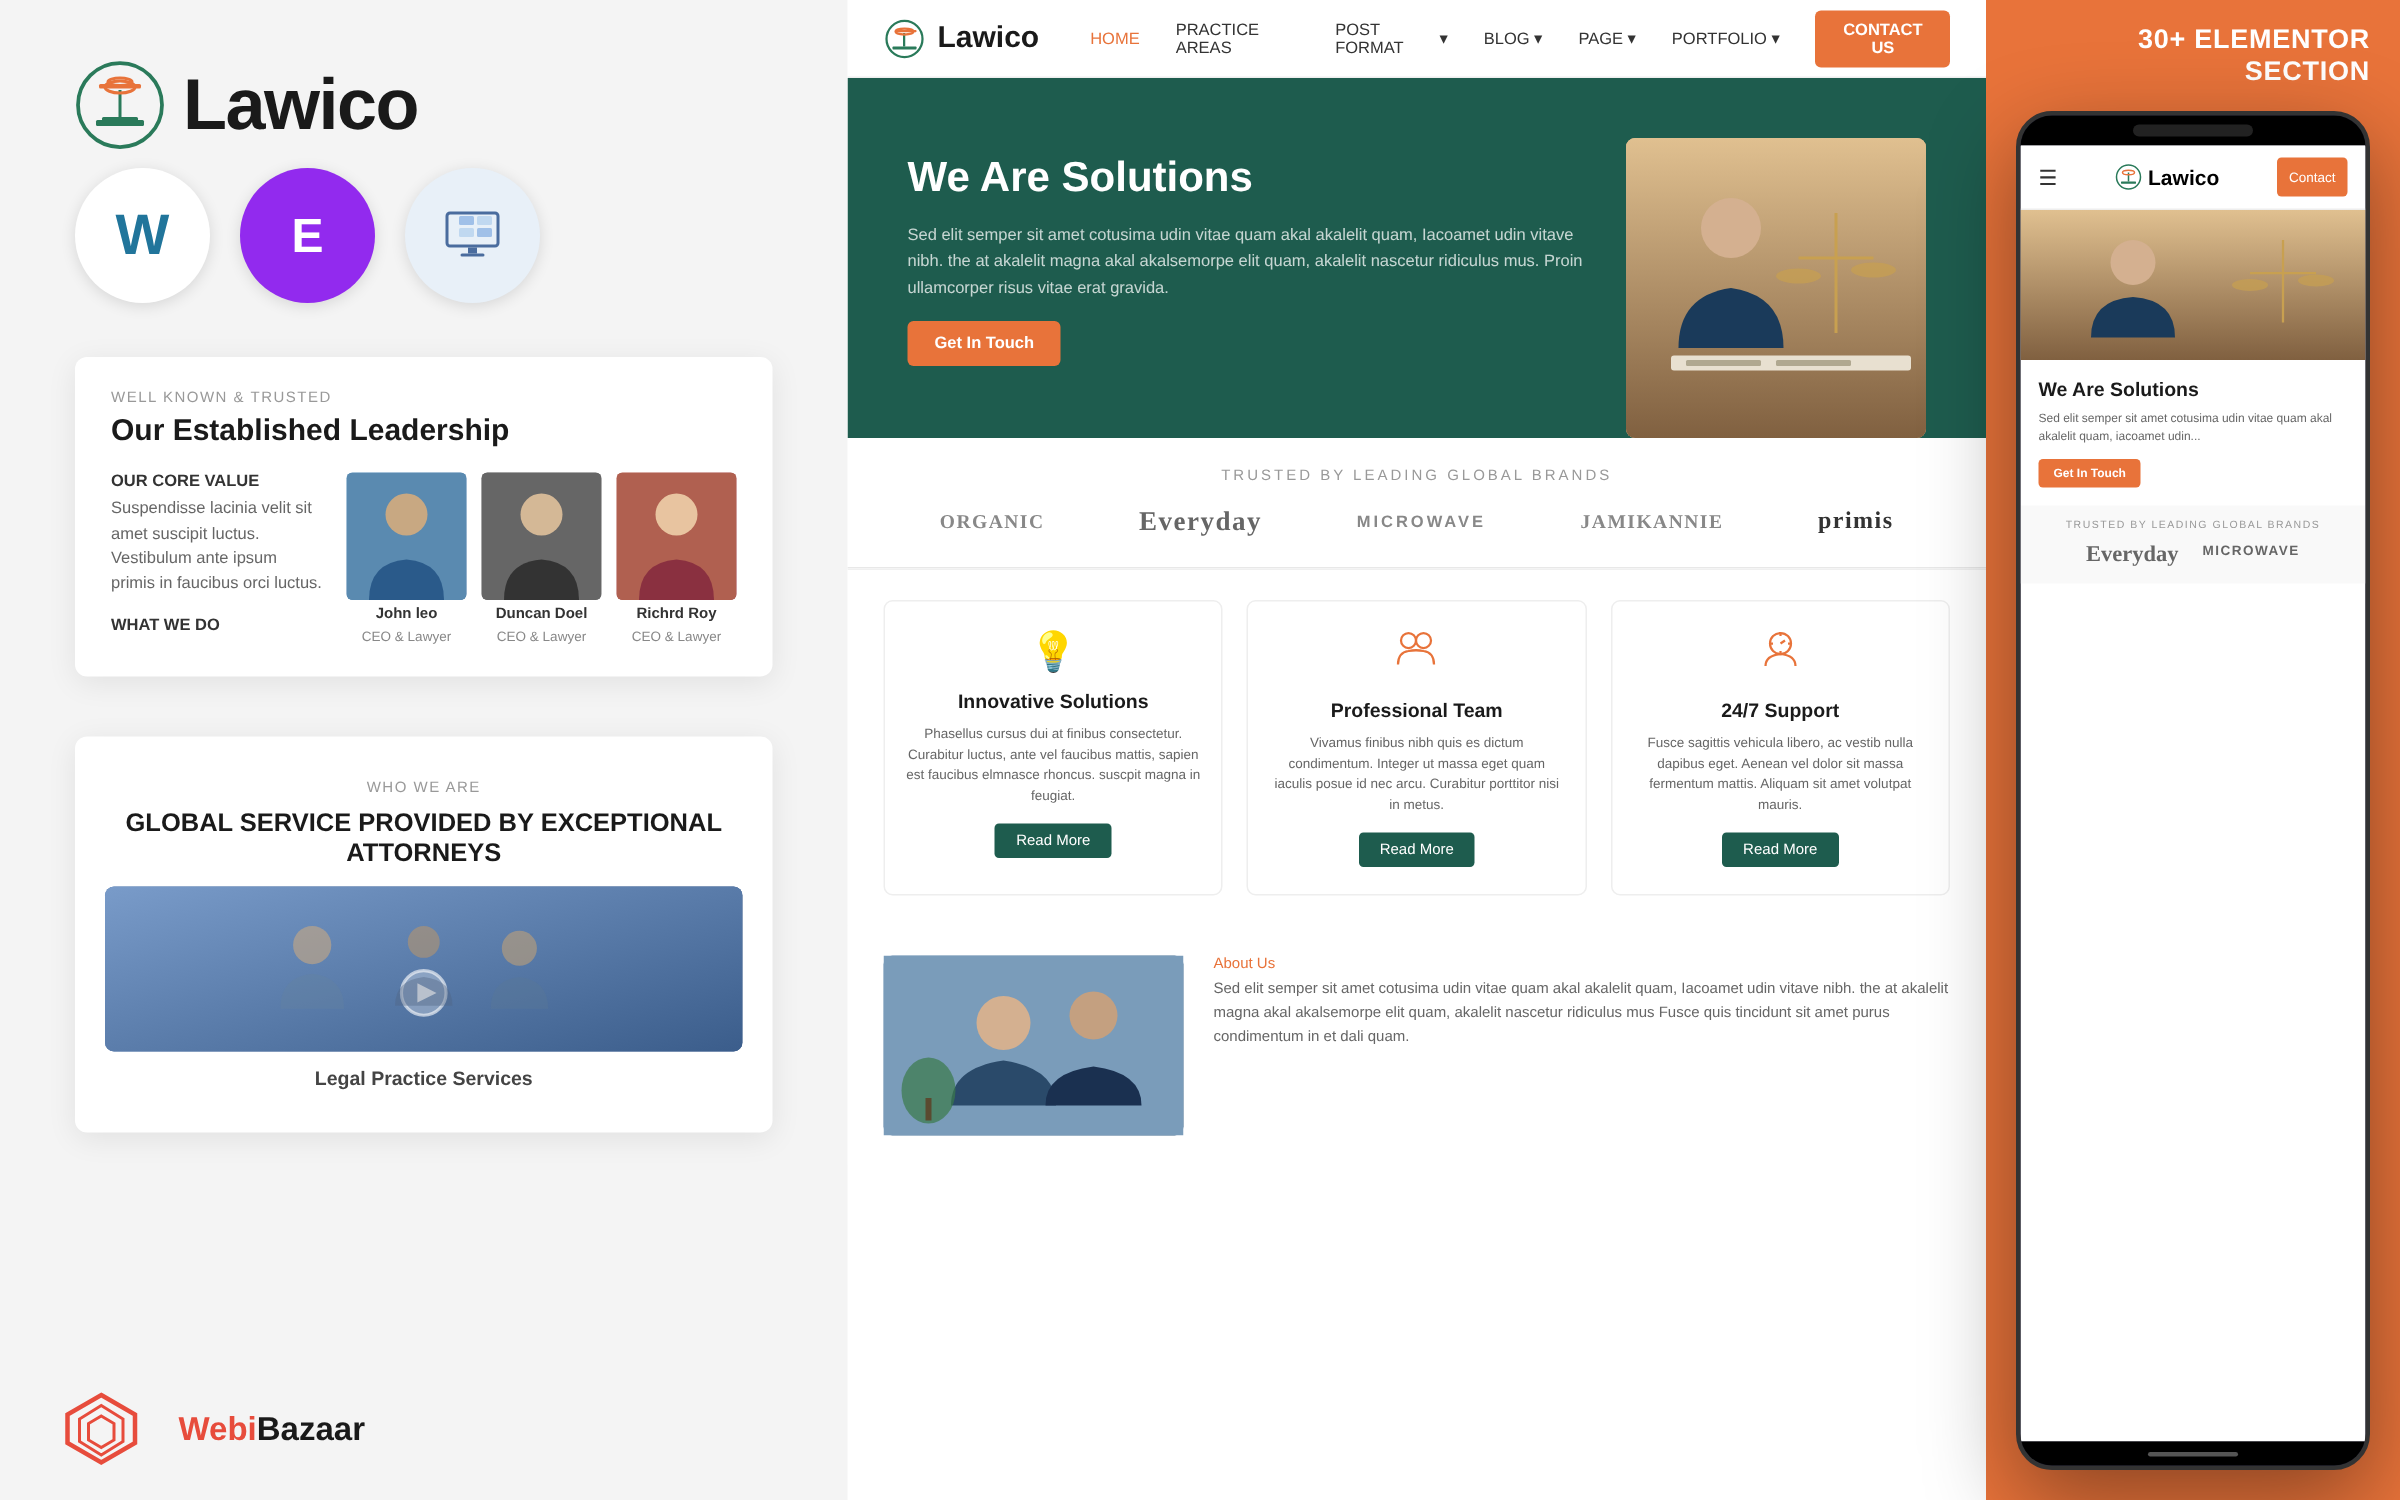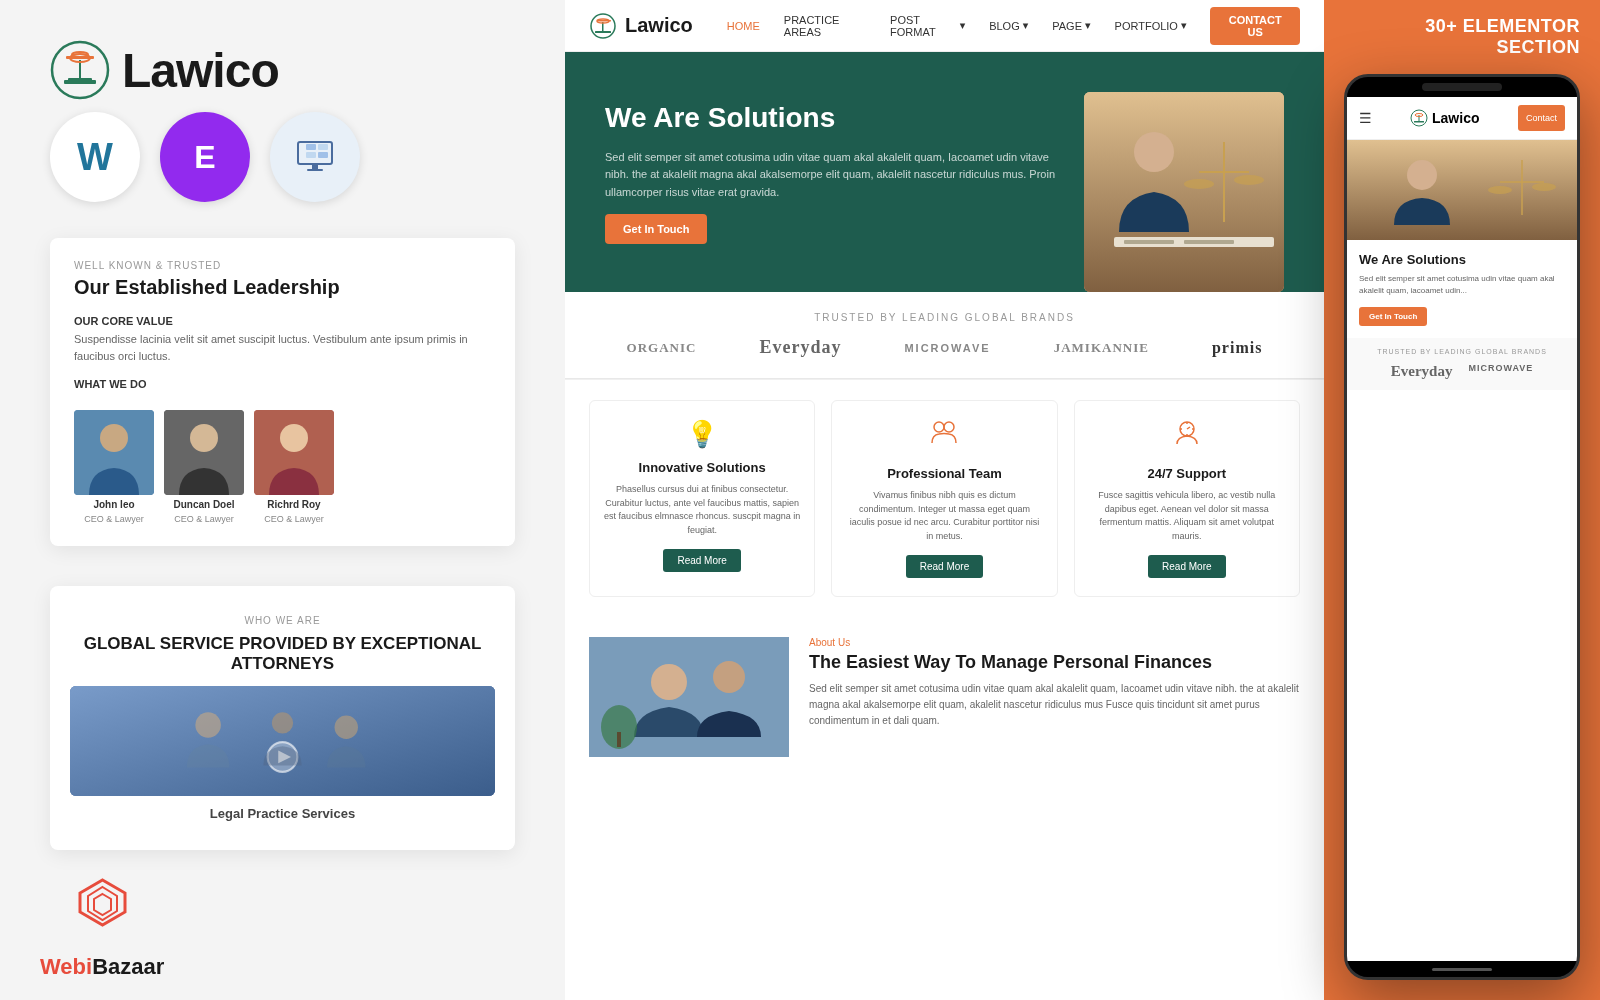--- a/index.html
+++ b/index.html
@@ -193,21 +193,20 @@
     }
 
     
     .webibazaar {
       position: absolute;
       bottom: 20px;
       left: 40px;
       display: flex;
       align-items: center;
       gap: 24px;
-      flex-direction: column;
     }
 
     .wb-icon {
       width: 55px;
       height: 55px;
     }
 
     
     .middle-panel {
       flex: 1;
@@ -661,21 +660,21 @@
         <rect x="22" y="33" width="6" height="4" fill="#4a6c9e"></rect>
         <rect x="17" y="37" width="16" height="2" rx="1" fill="#4a6c9e"></rect>
       </svg>
     </div>
   </div>
 
   <div class="leadership-card">
     <div class="card-label">WELL KNOWN &amp; TRUSTED</div>
     <div class="card-title">Our Established Leadership</div>
 
-    <div style="display:flex; gap:16px;flex-direction:column;">
+    <div style="display:flex; gap:16px;">
       <div style="flex:1;">
         <div class="core-value-label">OUR CORE VALUE</div>
         <div class="core-value-text">Suspendisse lacinia velit sit amet suscipit luctus. Vestibulum ante ipsum primis in faucibus orci luctus.</div>
         <div class="core-value-label">WHAT WE DO</div>
       </div>
       <div class="team-photos">
         <div class="team-member">
           <div class="team-photo team-photo-1">
             <svg width="80" height="85" viewBox="0 0 80 85">
               <rect width="80" height="85" fill="#5a8ab0"></rect>
@@ -878,21 +877,20 @@
         <path d="M45 100 Q45 75 80 70 Q115 75 115 100Z" fill="#2a4a6a"></path>
         <circle cx="140" cy="40" r="16" fill="#c4a080"></circle>
         <path d="M108 100 Q108 78 140 74 Q172 78 172 100Z" fill="#1a3050"></path>
 
         <ellipse cx="30" cy="90" rx="18" ry="22" fill="#3a7a4a" opacity="0.7"></ellipse>
         <rect x="28" y="95" width="4" height="15" fill="#5a4a30"></rect>
       </svg>
     </div>
     <div class="about-content">
       <div class="about-label">About Us</div>
-      <div class="about-title">The Easiest Way To Manage Personal Finances</div>
       <div class="about-desc">Sed elit semper sit amet cotusima udin vitae quam akal akalelit quam, Iacoamet udin vitave nibh. the at akalelit magna akal akalsemorpe elit quam, akalelit nascetur ridiculus mus Fusce quis tincidunt sit amet purus condimentum in et dali quam.</div>
     </div>
   </div>
 </div>
 
 <div class="right-panel">
   <div class="right-header">
     <div class="elementor-badge">30+ ELEMENTOR SECTION</div>
   </div>
 

